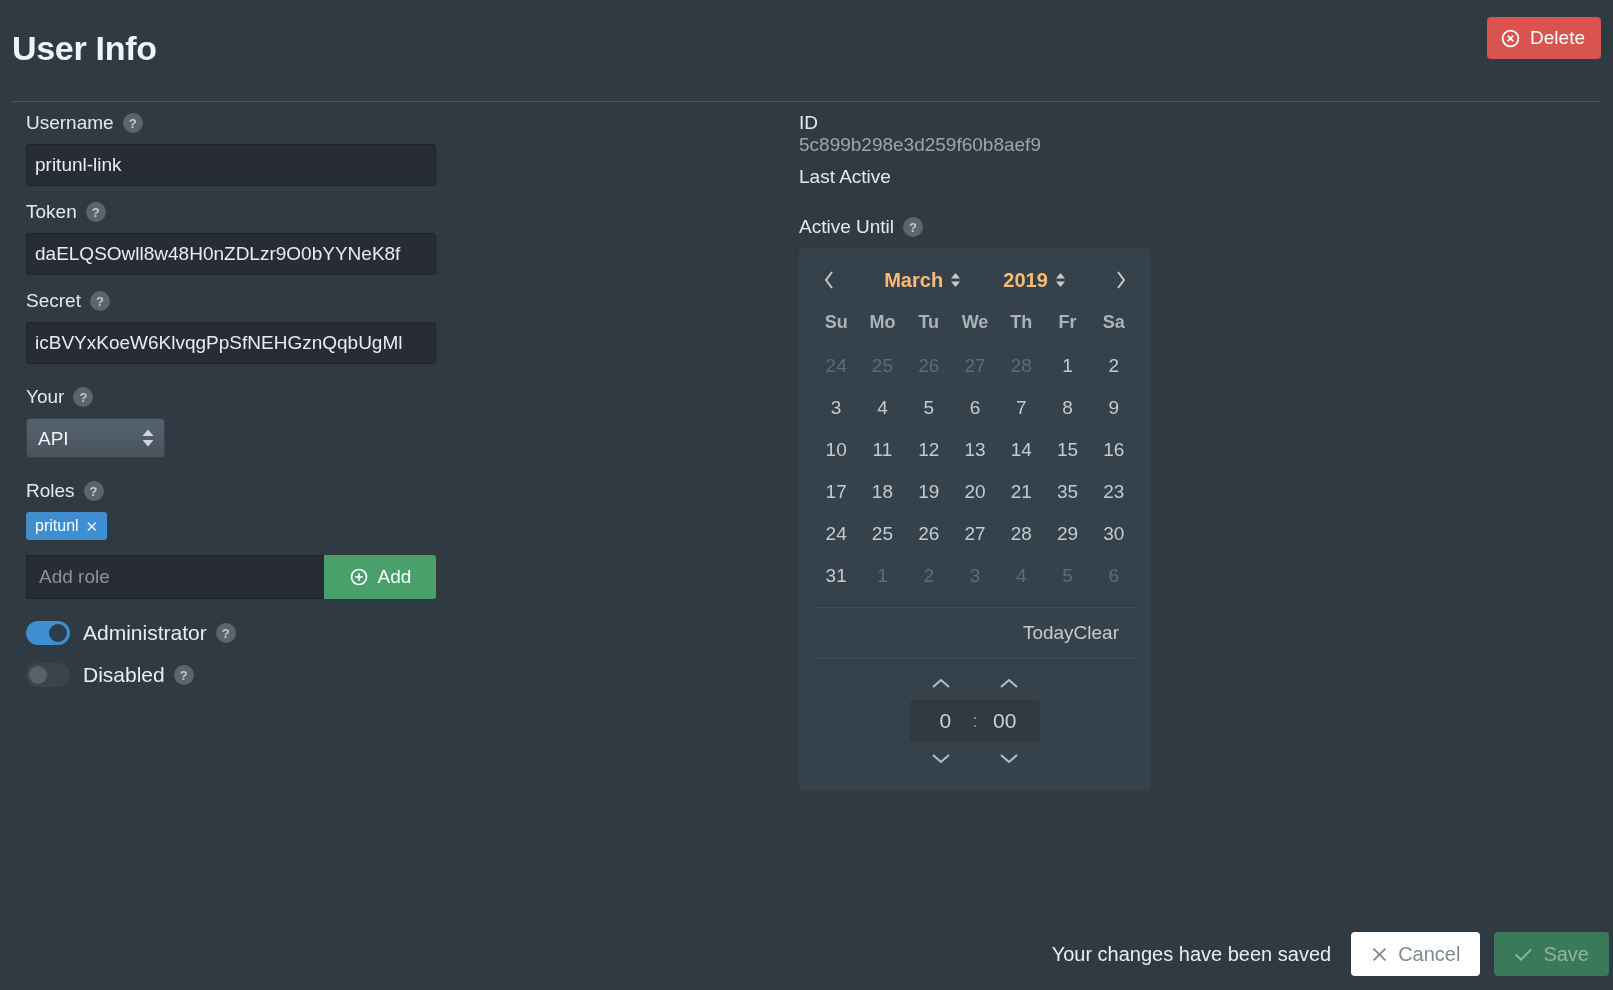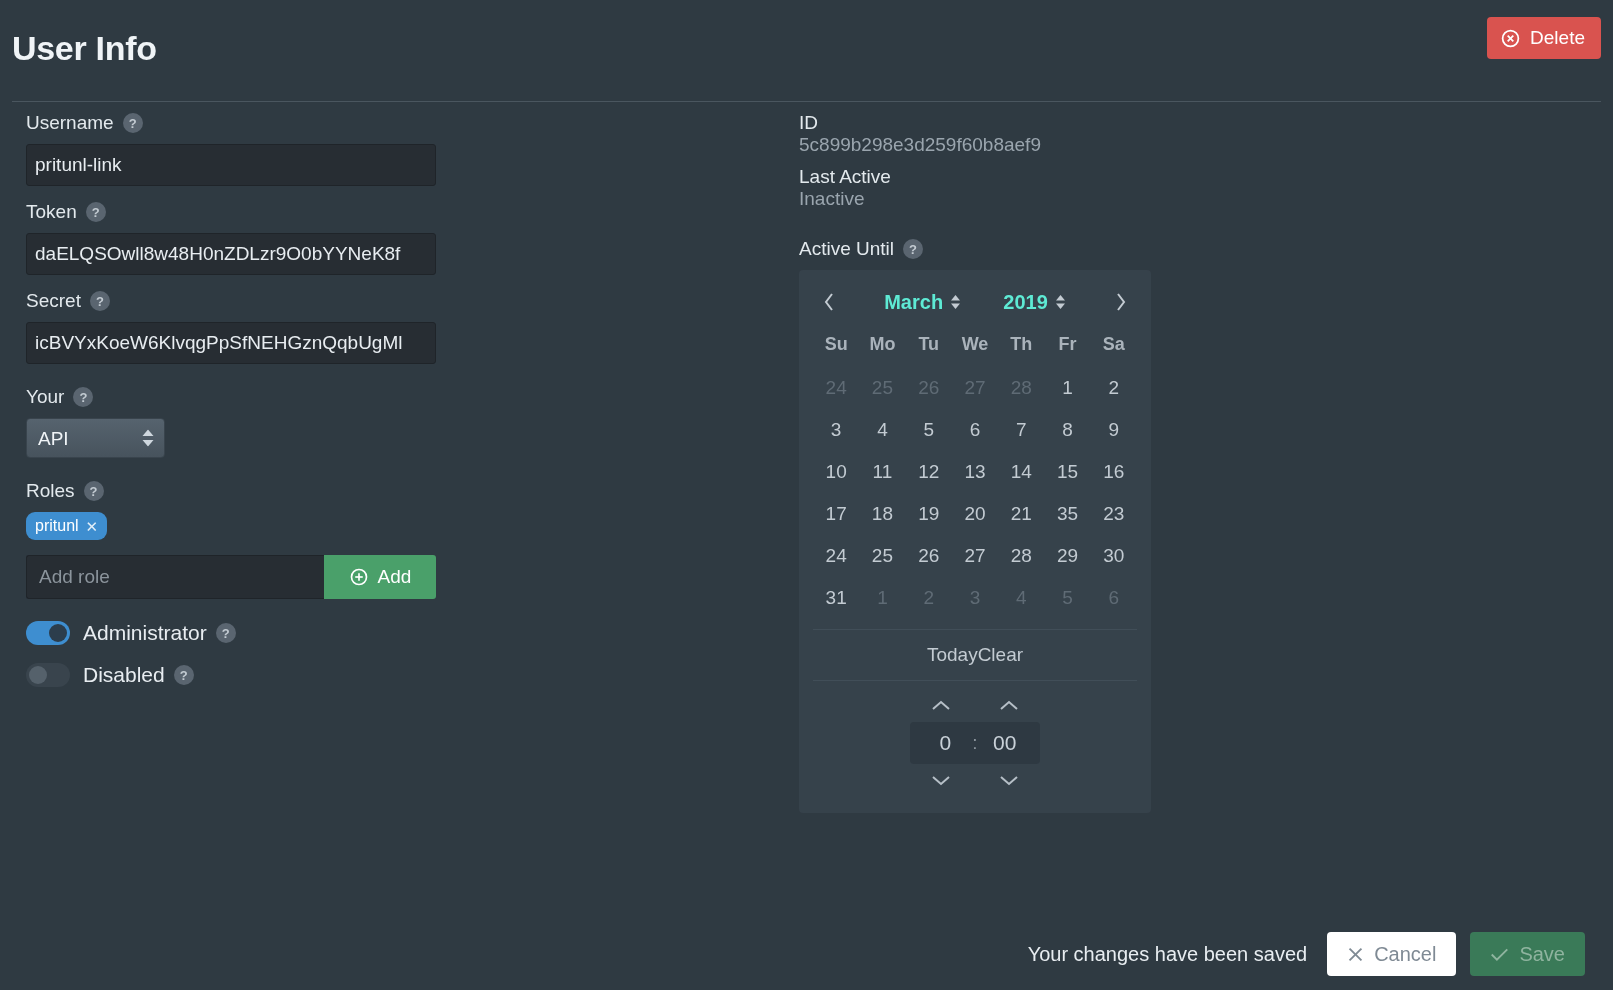--- a/index.html
+++ b/index.html
@@ -70,21 +70,21 @@
     -webkit-appearance: none; appearance: none; cursor: pointer;
   }
   .select-arrows {
     position: absolute; right: 11px; top: 50%; transform: translateY(-50%);
     pointer-events: none; display: flex; flex-direction: column; gap: 3px;
   }
 
   
   .role-tag {
     display: inline-flex; align-items: center; gap: 7px;
-    background: #3e8ed0; color: #fff; border-radius: 9px;
+    background: #3e8ed0; color: #fff; border-radius: 3px;
     font-size: 16px; padding: 5px 9px; margin-bottom: 15px;
   }
   .role-tag-x { cursor: pointer; opacity: .85; font-size: 15px; line-height: 1; }
 
   .add-row { display: flex; width: 410px; height: 44px; }
   .add-role-input {
     flex: 1; height: 44px;
     background: #272d33; border: 1px solid #1f2429; border-right: none;
     border-radius: 3px 0 0 3px;
     color: #e8edf1; font-size: 19px; font-family: inherit;
@@ -132,39 +132,39 @@
     width: 352px; background: #36424b; border-radius: 4px;
     padding: 12px 0 0; position: relative;
   }
   .cal-header {
     display: flex; align-items: center; justify-content: space-between;
     padding: 8px 18px 14px; color: #c3cbd2;
   }
   .cal-nav { cursor: pointer; padding: 2px 6px; color: #c3cbd2; display: flex; }
   .cal-sel {
     display: flex; align-items: center; gap: 7px;
-    font-size: 20px; font-weight: bold; color: #5eead4; cursor: pointer;
+    font-size: 20px; font-weight: bold; color: #fdba74; cursor: pointer;
   }
   .cal-grid { padding: 0 14px 10px; }
   .cal-week {
     display: grid; grid-template-columns: repeat(7, 1fr);
     text-align: center;
   }
   .cal-dow {
     font-size: 18px; font-weight: bold; color: #aab3bb;
     padding: 6px 0 12px;
   }
   .cal-day {
     font-size: 19px; color: #c3cbd2; padding: 10px 0;
     cursor: pointer; border-radius: 3px;
   }
   .cal-day.muted { color: #5f6b75; }
 
   .cal-actions {
-    display: flex; justify-content: center;
+    display: flex; justify-content: flex-end;
     padding: 14px 18px; margin: 0 14px;
     border-top: 1px solid #414e58; border-bottom: 1px solid #414e58;
   }
   .cal-action { font-size: 19px; color: #c3cbd2; cursor: pointer; }
 
   .time-picker {
     display: flex; flex-direction: column; align-items: center;
     padding: 14px 0 22px;
   }
   .time-arrows { display: flex; gap: 46px; padding: 4px 0; }
@@ -175,21 +175,21 @@
     padding: 9px 22px; margin: 6px 0;
   }
   .time-num {
     font-size: 21px; color: #c9d1d8; min-width: 26px; text-align: center;
     font-family: inherit; background: none; border: none; outline: none;
   }
   .time-colon { font-size: 19px; color: #8b949c; }
 
   
   .footer {
-    position: absolute; right: 28px; bottom: 14px;
+    position: absolute; right: 4px; bottom: 14px;
     display: flex; align-items: center; gap: 14px;
   }
   .save-msg { font-size: 20px; color: #e8edf1; margin-right: 6px; }
   .btn-footer {
     height: 44px; padding: 0 20px; border: none; border-radius: 4px;
     font-size: 20px; font-family: inherit;
     display: flex; align-items: center; gap: 10px; cursor: default;
   }
   .cancel-button { background: #ffffff; color: #7f8a94; }
   .save-button { background: #3a7a58; color: #8fb49f; }
@@ -306,21 +306,20 @@
 
   <div class="right-col">
 
     <div class="info-block">
       <div class="info-label">ID</div>
       <div class="info-value">5c899b298e3d259f60b8aef9</div>
     </div>
 
     <div class="info-block">
       <div class="info-label">Last Active</div>
-      <div class="info-value">Inactive</div>
     </div>
 
     <div class="info-label active-until-label">
       <span>Active Until</span>
       <span class="help-icon">?</span>
     </div>
 
     <div class="calendar">
 
       <div class="cal-header">

